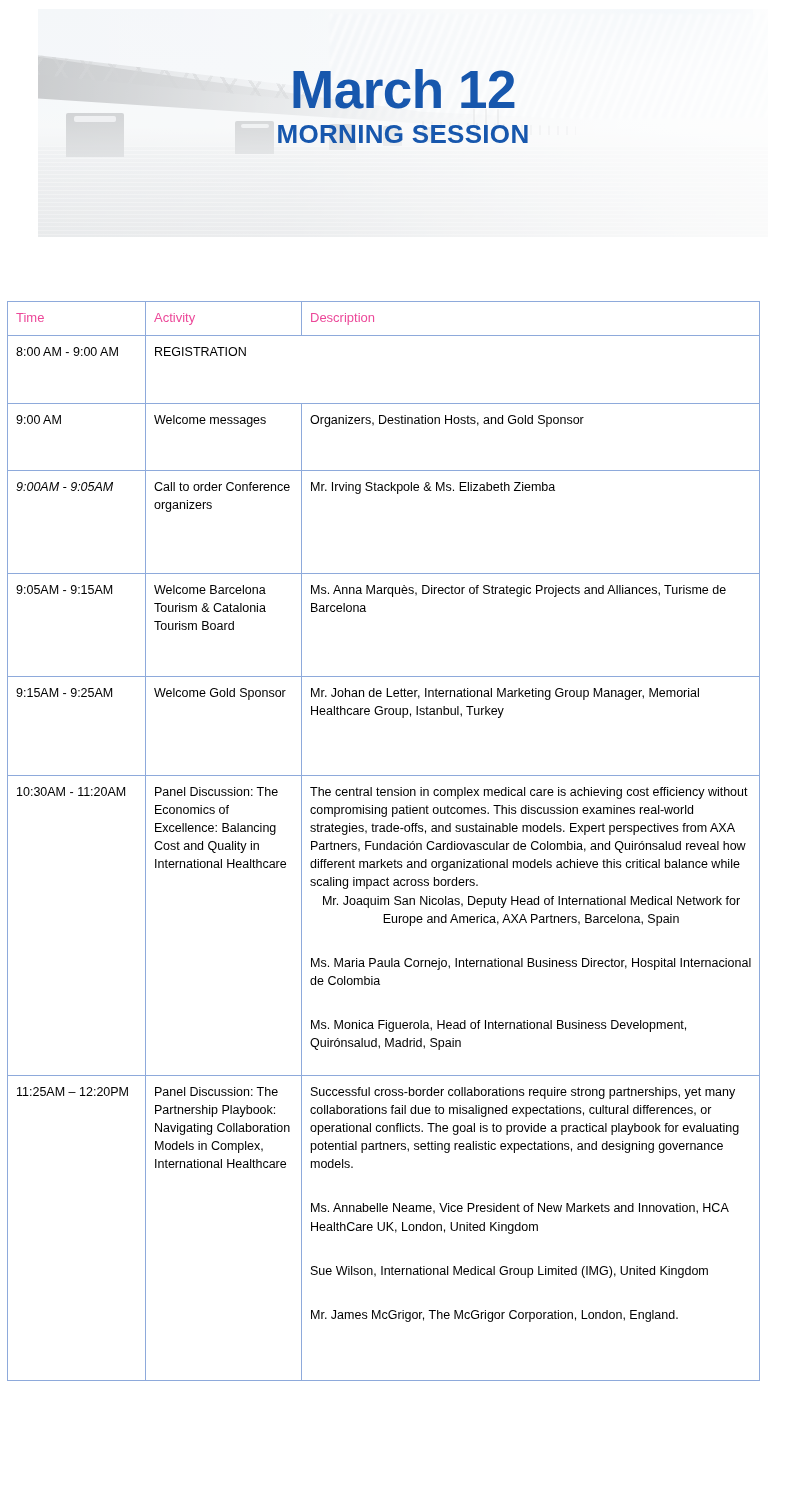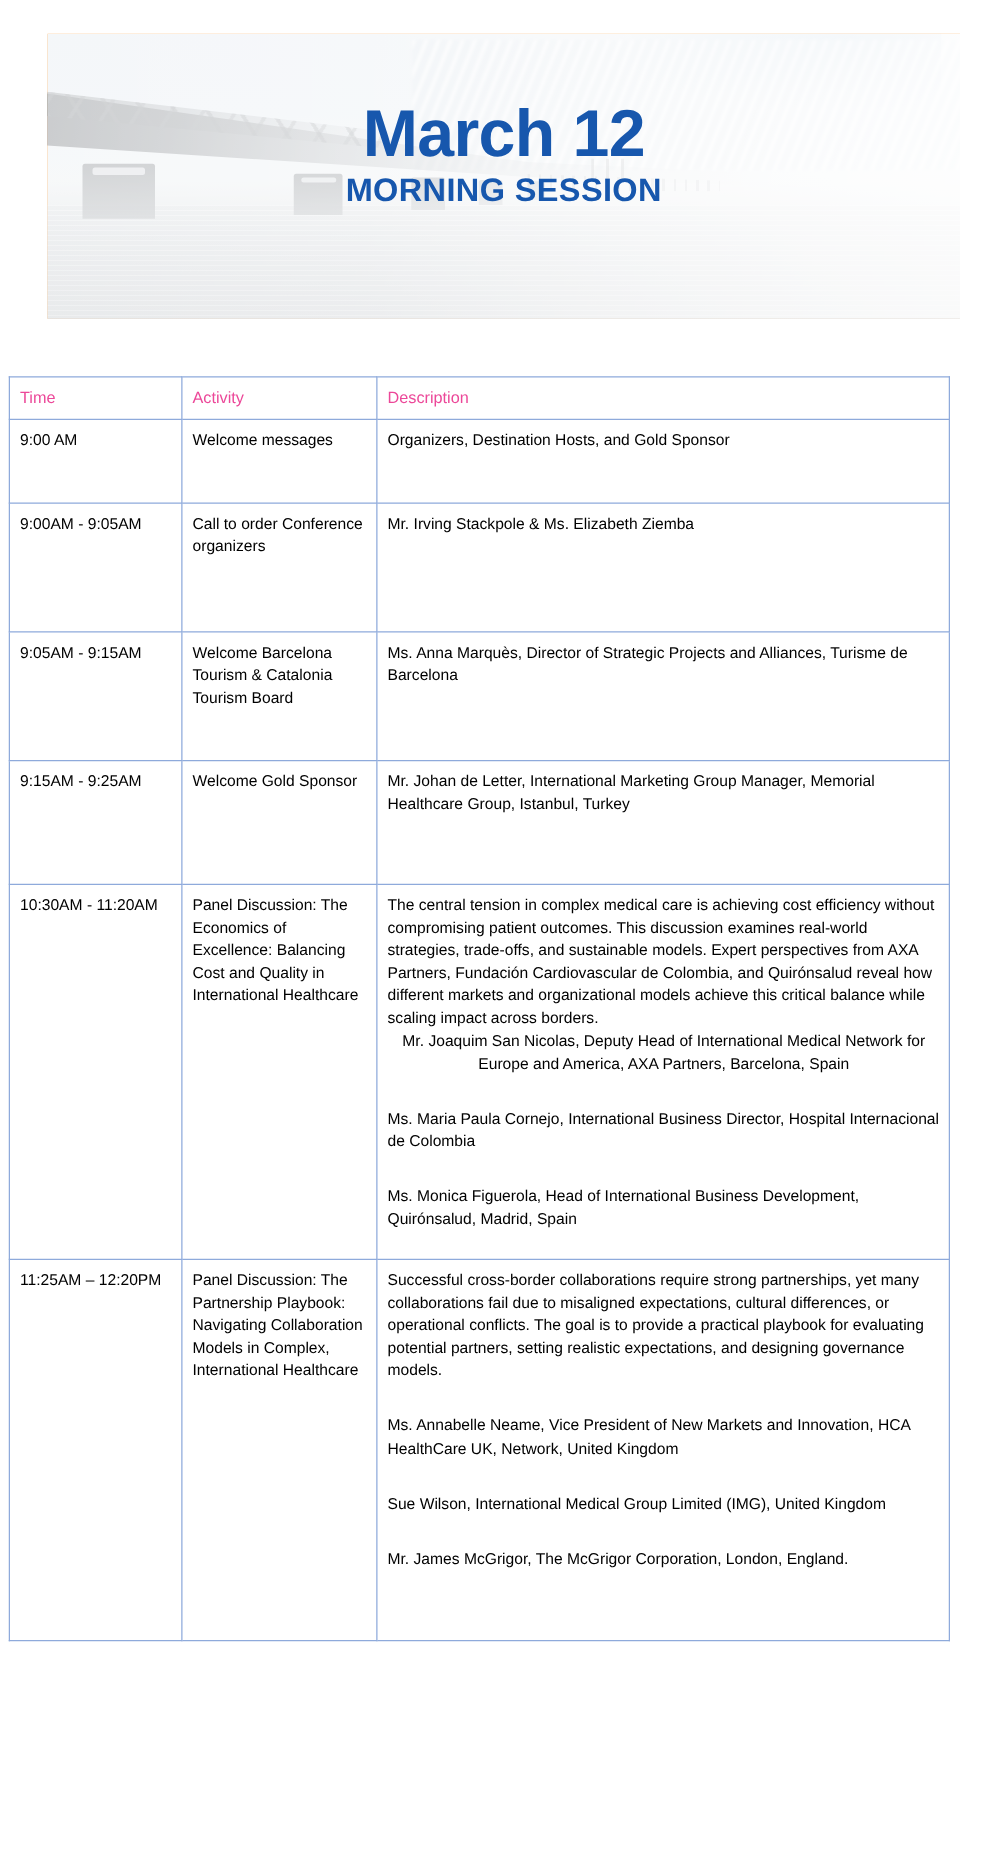--- a/index.html
+++ b/index.html
@@ -12,25 +12,25 @@
     height: 1500px;
     font-family: "Liberation Sans", sans-serif;
     color: #000000;
     overflow: hidden;
   }
 
   
   .banner {
     position: absolute;
     left: 38px;
-    top: 27px;
+    top: 9px;
     width: 730px;
     height: 228px;
     overflow: hidden;
-    background: #fdba74;
+    background: #7dd3fc;
   }
   .banner-photo {
     position: absolute;
     inset: 0;
     
     background:
       linear-gradient(180deg,
         #e9eef3 0%,
         #eaeff4 28%,
         #edf1f4 44%,
@@ -300,28 +300,32 @@
     </colgroup>
     <thead>
       <tr>
         <th>Time</th>
         <th>Activity</th>
         <th>Description</th>
       </tr>
     </thead>
     <tbody id="agenda-body">
         <tr>
+          <td style="height: 53px;">8:00 AM - 9:00 AM</td>
+          <td colspan="2" class="merged-center">REGISTRATION</td>
+        </tr>
+        <tr>
           <td style="height: 52px;">9:00 AM</td>
           <td>Welcome messages</td>
           <td>
             <p class="cellp">Organizers, Destination Hosts, and Gold Sponsor</p>
           </td>
         </tr>
         <tr>
-          <td style="height: 88px;">9:00AM - 9:05AM</td>
+          <td style="height: 88px; font-style: italic;">9:00AM - 9:05AM</td>
           <td>Call to order Conference organizers</td>
           <td>
             <p class="cellp">Mr. Irving Stackpole &amp; Ms. Elizabeth Ziemba</p>
           </td>
         </tr>
         <tr>
           <td style="height: 88px;">9:05AM - 9:15AM</td>
           <td>Welcome Barcelona Tourism &amp; Catalonia Tourism Board</td>
           <td>
             <p class="cellp">Ms. Anna Marquès, Director of Strategic Projects and Alliances, Turisme de Barcelona</p>
@@ -342,20 +346,20 @@
             <p class="cellp tight">Mr. Joaquim San Nicolas, Deputy Head of International Medical Network for Europe and America, AXA Partners, Barcelona, Spain</p>
             <p class="cellp">Ms. Maria Paula Cornejo, International Business Director, Hospital Internacional de Colombia</p>
             <p class="cellp">Ms. Monica Figuerola, Head of International Business Development, Quirónsalud, Madrid, Spain</p>
           </td>
         </tr>
         <tr>
           <td style="height: 290px;">11:25AM – 12:20PM</td>
           <td>Panel Discussion: The Partnership Playbook: Navigating Collaboration Models in Complex, International Healthcare</td>
           <td>
             <p class="cellp">Successful cross-border collaborations require strong partnerships, yet many collaborations fail due to misaligned expectations, cultural differences, or operational conflicts. The goal is to provide a practical playbook for evaluating potential partners, setting realistic expectations, and designing governance models.</p>
-            <p class="cellp">Ms. Annabelle Neame, Vice President of New Markets and Innovation, HCA HealthCare UK, Network, United Kingdom</p>
+            <p class="cellp">Ms. Annabelle Neame, Vice President of New Markets and Innovation, HCA HealthCare UK, London, United Kingdom</p>
             <p class="cellp">Sue Wilson, International Medical Group Limited (IMG), United Kingdom</p>
             <p class="cellp">Mr. James McGrigor, The McGrigor Corporation, London, England.</p>
           </td>
         </tr>
       </tbody>
   </table>
 </div>
 
 </body></html>

